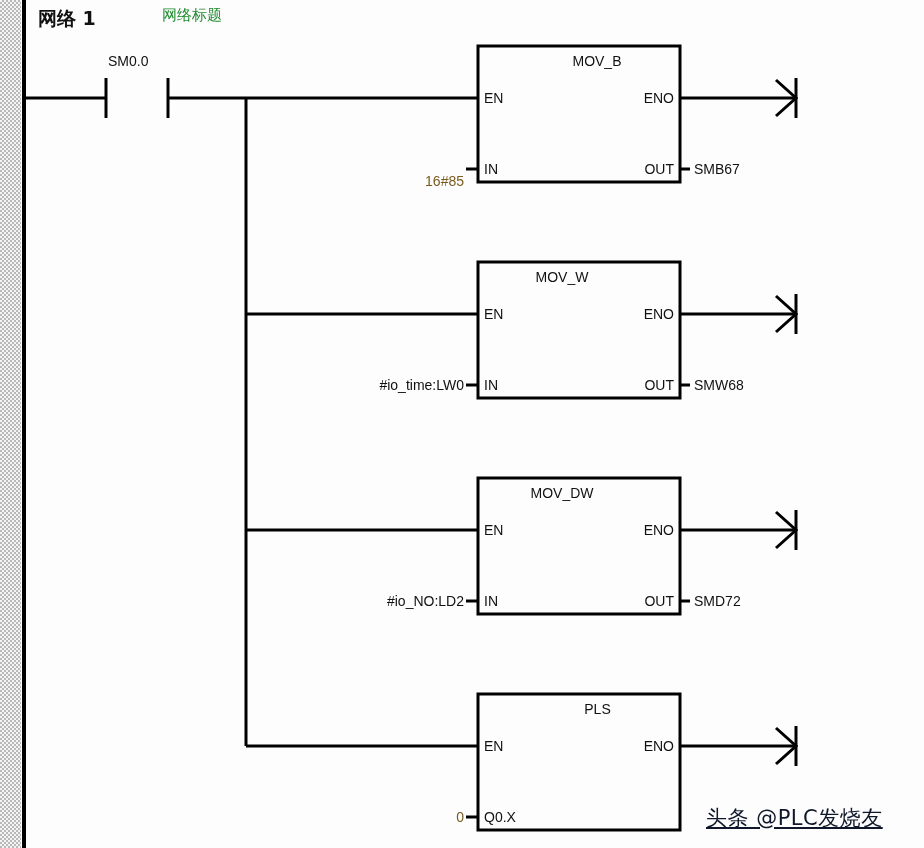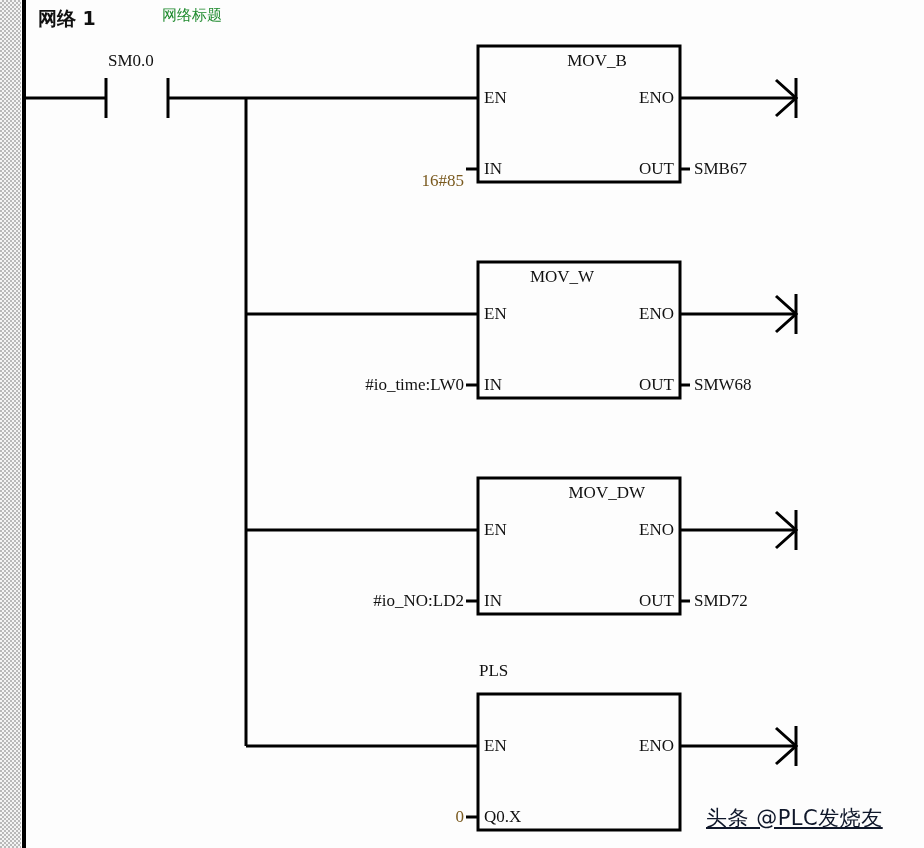--- a/index.html
+++ b/index.html
@@ -7,21 +7,21 @@
          font-family:"DejaVu Sans", sans-serif; }
   .gutter { position:absolute; left:0; top:0; width:21px; height:848px;
     background-color:#f4f4f4;
     background-image:
       linear-gradient(45deg, #b9b9b9 25%, transparent 25%, transparent 75%, #b9b9b9 75%),
       linear-gradient(45deg, #b9b9b9 25%, transparent 25%, transparent 75%, #b9b9b9 75%);
     background-size:4px 4px; background-position:0 0, 2px 2px; }
   .rail { position:absolute; left:22px; top:0; width:4px; height:848px; background:#000; }
   .net-title { position:absolute; left:38px; top:6px; font-size:19px; font-weight:bold; color:#111; }
   .net-comment { position:absolute; left:162px; top:6px; font-size:15px; color:#1f8a2e; }
-  .lbl { position:absolute; font-family:Liberation Serif, serif; font-size:17px; color:#111; white-space:nowrap; line-height:22px; }
+  .lbl { position:absolute; font-family:Liberation Sans, sans-serif; font-size:14px; color:#111; white-space:nowrap; line-height:22px; }
   .const { color:#7a5a1f; }
   .wm { position:absolute; left:706px; top:804px; font-size:21px; color:#0f172a; letter-spacing:0.5px;text-decoration:underline; }
   svg { position:absolute; left:0; top:0; }
 </style>
 </head>
 <body>
 
 <div class="gutter"></div>
 <div class="rail"></div>
 
@@ -106,27 +106,27 @@
 <div class="lbl" style="left:694px; top:158px;text-align:center;">SMB67</div>
 
 <div class="lbl" style="left:479px; width:166px; text-align:center; top:266px;">MOV_W</div>
 <div class="lbl" style="left:484px; top:303px;">EN</div>
 <div class="lbl" style="right:250px; top:303px;">ENO</div>
 <div class="lbl" style="left:484px; top:374px;">IN</div>
 <div class="lbl" style="right:250px; top:374px;">OUT</div>
 <div class="lbl" style="right:460px; top:374px;">#io_time:LW0</div>
 <div class="lbl" style="left:694px; top:374px;">SMW68</div>
 
-<div class="lbl" style="left:479px; width:166px; text-align:right; top:482px;">MOV_DW</div>
+<div class="lbl" style="left:479px; width:166px; text-align:center; top:482px;">MOV_DW</div>
 <div class="lbl" style="left:484px; top:519px;">EN</div>
 <div class="lbl" style="right:250px; top:519px;">ENO</div>
 <div class="lbl" style="left:484px; top:590px;">IN</div>
 <div class="lbl" style="right:250px; top:590px;">OUT</div>
 <div class="lbl" style="right:460px; top:590px;">#io_NO:LD2</div>
 <div class="lbl" style="left:694px; top:590px;">SMD72</div>
 
-<div class="lbl" style="left:479px; width:237px; text-align:left; top:660px;">PLS</div>
+<div class="lbl" style="left:479px; width:237px; text-align:center; top:698px;">PLS</div>
 <div class="lbl" style="left:484px; top:735px;">EN</div>
 <div class="lbl" style="right:250px; top:735px;">ENO</div>
 <div class="lbl" style="left:484px; top:806px;">Q0.X</div>
 <div class="lbl const" style="right:460px; top:806px;">0</div>
 
 <div class="wm">头条 @PLC发烧友</div>
 
 </body></html>

